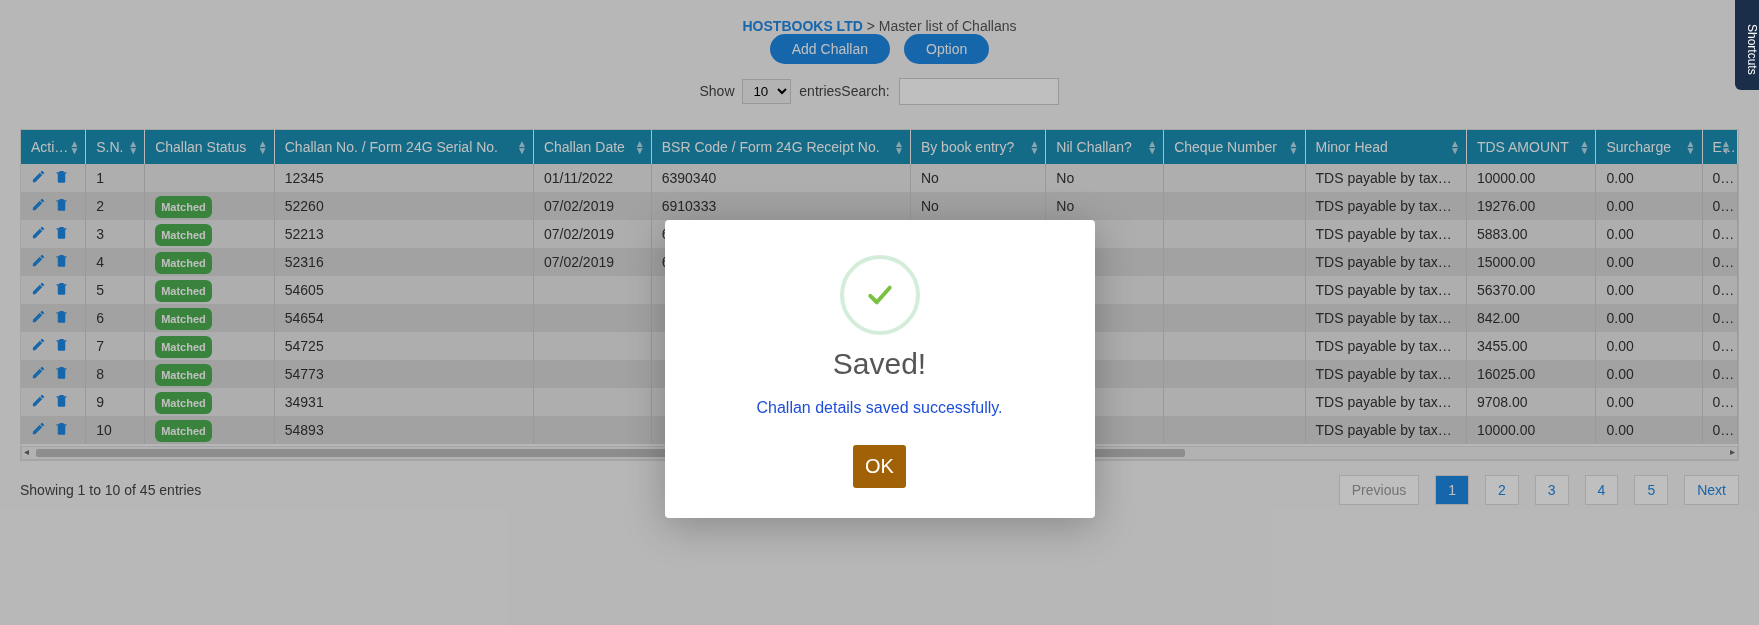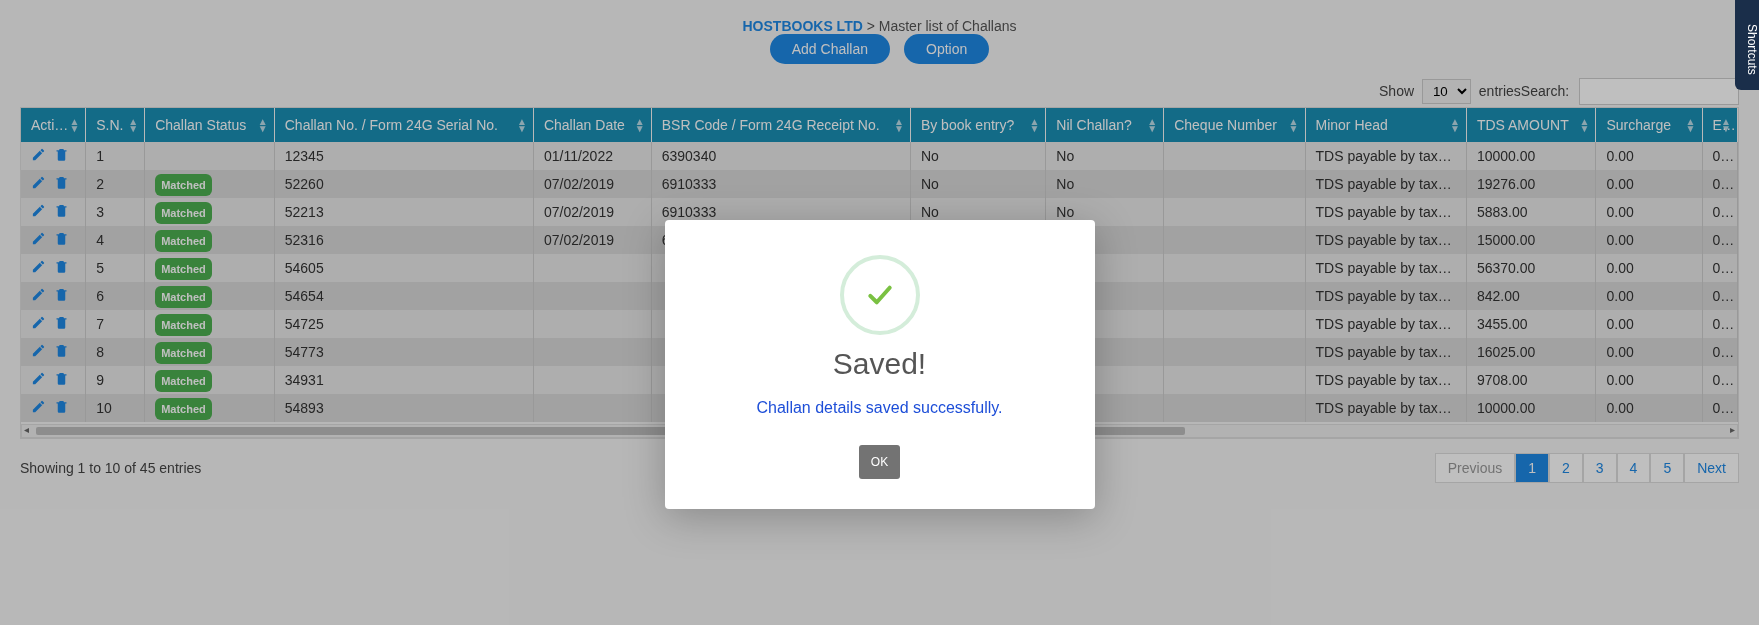--- a/index.html
+++ b/index.html
@@ -4,52 +4,52 @@
 <style>
 * { box-sizing: border-box; margin: 0; padding: 0; }
 body { font-family: "Segoe UI", Arial, sans-serif; font-size: 14px; color: #333; background: #f5f5f5; position: relative; width: 1759px; height: 625px; overflow: hidden;}
 .overlay { position: absolute; inset: 0; background: rgba(0,0,0,0.25); z-index: 10; }
 .page { position: relative; padding: 10px 20px; }
 .breadcrumb { padding: 8px 0 14px 0; display: flex; justify-content: space-between; align-items: center; flex-direction: column; }
 .breadcrumb-left { color: #555; }
 .breadcrumb-left a { color: #1e88e5; text-decoration: none; font-weight: 600; }
 .breadcrumb-right { display: flex; gap: 14px; }
 .btn-primary { background: #1e88e5; color: #fff; border: none; border-radius: 20px; padding: 7px 22px; font-size: 14px; cursor: pointer; }
-.top-controls { display: flex; justify-content: flex-end; align-items: center; margin-bottom: 2px; }
+.top-controls { display: flex; justify-content: center; align-items: center; margin-bottom: 24px; }
 .show-entries { color: #444; }
 .show-entries select { border: 1px solid #ccc; padding: 3px 6px; margin: 0 4px; }
 .search-box label { color: #444; margin-right: 6px;}
 .search-box input { border: 1px solid #ccc; padding: 5px 8px; width: 160px; }
 .table-wrap { overflow-x: auto; border: 1px solid #ddd; }
 table { border-collapse: collapse; width: 100%; table-layout: fixed; }
 thead th { background: #1a8fb5; color: #fff; font-weight: 400; text-align: left; padding: 9px 10px; font-size: 14px; border-right: 1px solid rgba(255,255,255,0.2); position: relative; white-space: nowrap; overflow: hidden; text-overflow: ellipsis;}
 thead th .sort { position: absolute; right: 6px; top: 50%; transform: translateY(-50%); font-size: 10px; opacity: 0.7; line-height: 7px;}
 tbody tr:nth-child(odd) { background: #e9e9e9; }
 tbody tr:nth-child(even) { background: #d9d9d9; }
 tbody td { padding: 5px 10px; border-right: 1px solid #ccc; font-size: 14px; color: #333; white-space: nowrap; overflow: hidden; text-overflow: ellipsis;}
 .actions-cell { display: flex; gap: 8px; }
 .icon-edit, .icon-delete { cursor: pointer; }
 .icon-edit svg, .icon-delete svg { width: 15px; height: 15px; fill: #1e88e5; }
 .badge-matched { background: #4caf50; color: #fff; font-size: 11px; padding: 5px 6px; border-radius: 6px; font-weight: 600; }
 .table-footer { display: flex; justify-content: space-between; align-items: center; margin-top: 14px; color: #444;}
-.pagination { display: flex; gap: 0; }
+.pagination { display: flex; gap: 16px; }
 .page-btn { border: 1px solid #ddd; background: #fff; color: #1e88e5; padding: 6px 12px; cursor: pointer; font-size: 14px;}
 .page-btn.active { background: #1e88e5; color: #fff; }
 .page-btn.disabled { color: #999; }
 .hscroll-track { height: 14px; background: #eee; border: 1px solid #ddd; position: relative; margin-top: 2px;}
 .hscroll-track::before { content: "◂"; position: absolute; left: 2px; top: -1px; font-size: 10px; color: #666;}
 .hscroll-track::after { content: "▸"; position: absolute; right: 2px; top: -1px; font-size: 10px; color: #666;}
 .hscroll-thumb { position: absolute; left: 14px; top: 2px; height: 8px; width: 67%; background: #bcbcbc; border-radius: 2px;}
 
 .modal { position: absolute; z-index: 20; left: 50%; top: 220px; transform: translateX(-50%); width: 430px; background: #fff; border-radius: 4px; box-shadow: 0 8px 40px rgba(0,0,0,0.25); padding: 35px 30px 30px; text-align: center;}
 .modal .check-circle { width: 80px; height: 80px; border: 4px solid #d4edda; border-radius: 50%; margin: 0 auto 12px; display: flex; align-items: center; justify-content: center;}
 .modal .check-circle svg { width: 42px; height: 42px; stroke: #7ac142; stroke-width: 5; fill: none; stroke-linecap: round; stroke-linejoin: round;}
 .modal h2 { font-size: 30px; color: #555; font-weight: 500; margin-bottom: 18px;}
 .modal p { color: #1d4ed8; margin-bottom: 28px; font-size: 16px;}
-.modal .ok-btn { background: #737373; color: #fff; border: none; padding: 10px 12px; font-size: 12px; border-radius: 3px; cursor: pointer;}
+.modal .ok-btn { background: #a16207; color: #fff; border: none; padding: 10px 12px; font-size: 20px; border-radius: 3px; cursor: pointer;}
 
 .shortcuts-tab { position: absolute; right: 0; top: 0; width: 24px; height: 90px; background: #1a2e4a; color: #fff; writing-mode: vertical-rl; text-align: center; font-size: 12px; padding-top: 8px; border-bottom-left-radius: 6px; z-index: 15;}
 
 .col-actions{width:55px}.col-sn{width:50px}.col-status{width:110px}.col-challanno{width:220px}.col-date{width:100px}.col-bsr{width:220px}.col-book{width:115px}.col-nil{width:100px}.col-cheque{width:120px}.col-minor{width:137px}.col-amount{width:110px}.col-sur{width:90px}.col-edu{width:30px}
 </style>
 </head>
 <body>
 
 <div class="overlay"></div>
 

